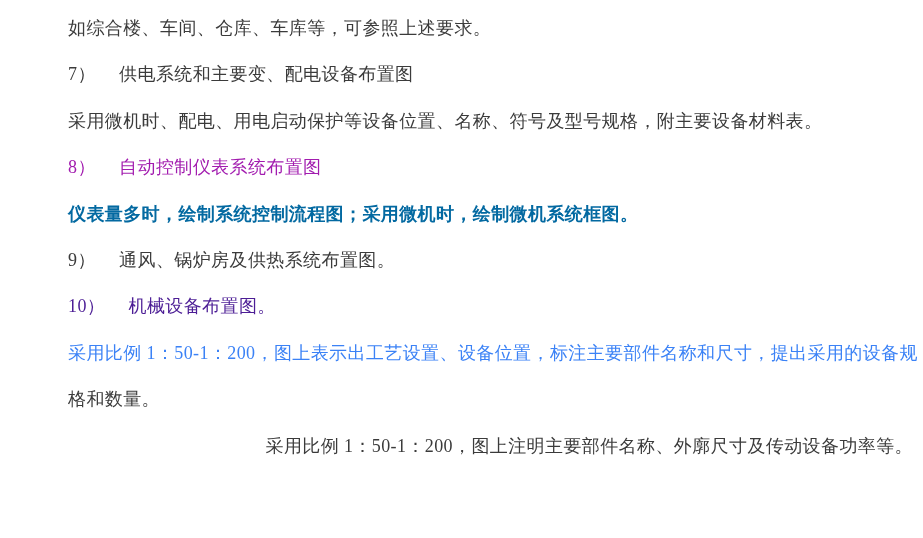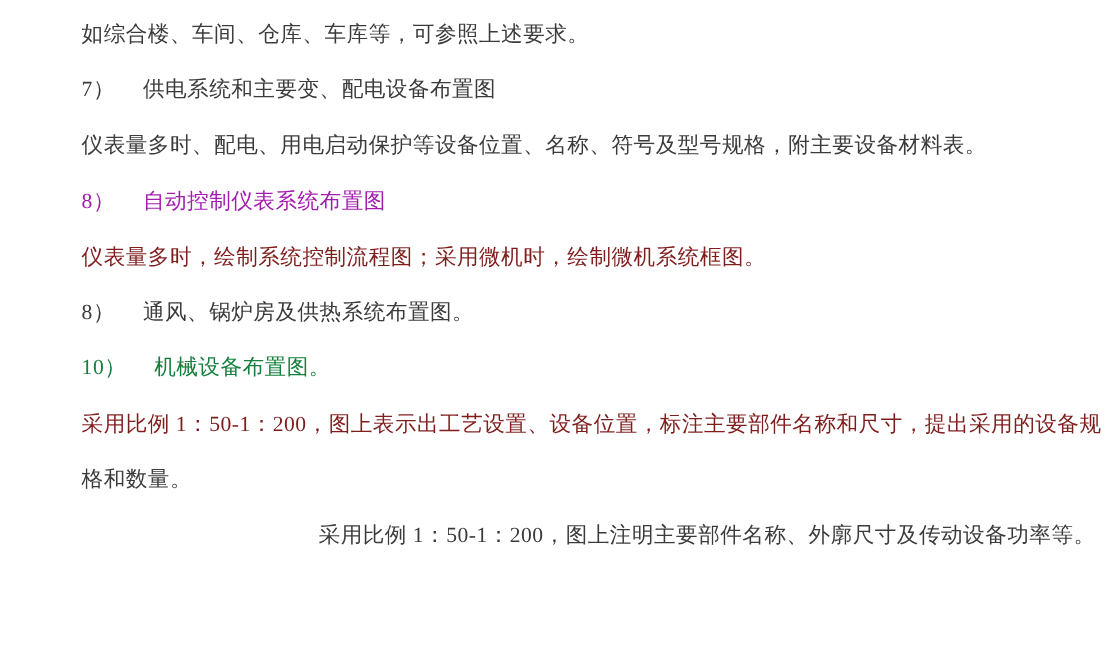--- a/index.html
+++ b/index.html
@@ -29,22 +29,22 @@
     overflow: visible;
   }
 </style>
 </head>
 <body style="background: rgb(255, 255, 255);">
 
 <div class="doc">
   <div>
       <div class="line" style="color: rgb(59, 59, 59);">如综合楼、车间、仓库、车库等，可参照上述要求。</div>
       <div class="line" style="color: rgb(59, 59, 59);">7）　 供电系统和主要变、配电设备布置图</div>
-      <div class="line" style="color: rgb(59, 59, 59);">仪表量多时、配电、用电启动保护等设备位置、名称、符号及型号规格，附主要设备材料表。</div>
+      <div class="line" style="color: rgb(59, 59, 59);">采用微机时、配电、用电启动保护等设备位置、名称、符号及型号规格，附主要设备材料表。</div>
       <div class="line" style="color: #a21caf;">8）　 自动控制仪表系统布置图</div>
-      <div class="line" style="color: #7f1d1d;">仪表量多时，绘制系统控制流程图；采用微机时，绘制微机系统框图。</div>
-      <div class="line" style="color: rgb(59, 59, 59);">8）　 通风、锅炉房及供热系统布置图。</div>
-      <div class="line" style="color: #15803d;">10）　 机械设备布置图。</div>
-      <div class="line" style="color: #7f1d1d;">采用比例 1：50-1：200，图上表示出工艺设置、设备位置，标注主要部件名称和尺寸，提出采用的设备规</div>
+      <div class="line" style="color: #0369a1; font-weight: bold;">仪表量多时，绘制系统控制流程图；采用微机时，绘制微机系统框图。</div>
+      <div class="line" style="color: rgb(59, 59, 59);">9）　 通风、锅炉房及供热系统布置图。</div>
+      <div class="line" style="color: #4c1d95;">10）　 机械设备布置图。</div>
+      <div class="line" style="color: #3b82f6;">采用比例 1：50-1：200，图上表示出工艺设置、设备位置，标注主要部件名称和尺寸，提出采用的设备规</div>
       <div class="line" style="color: rgb(59, 59, 59);">格和数量。</div>
       <div class="line" style="color: rgb(59, 59, 59); text-align: right;">采用比例 1：50-1：200，图上注明主要部件名称、外廓尺寸及传动设备功率等。</div>
     </div>
 </div>
 
 </body></html>

